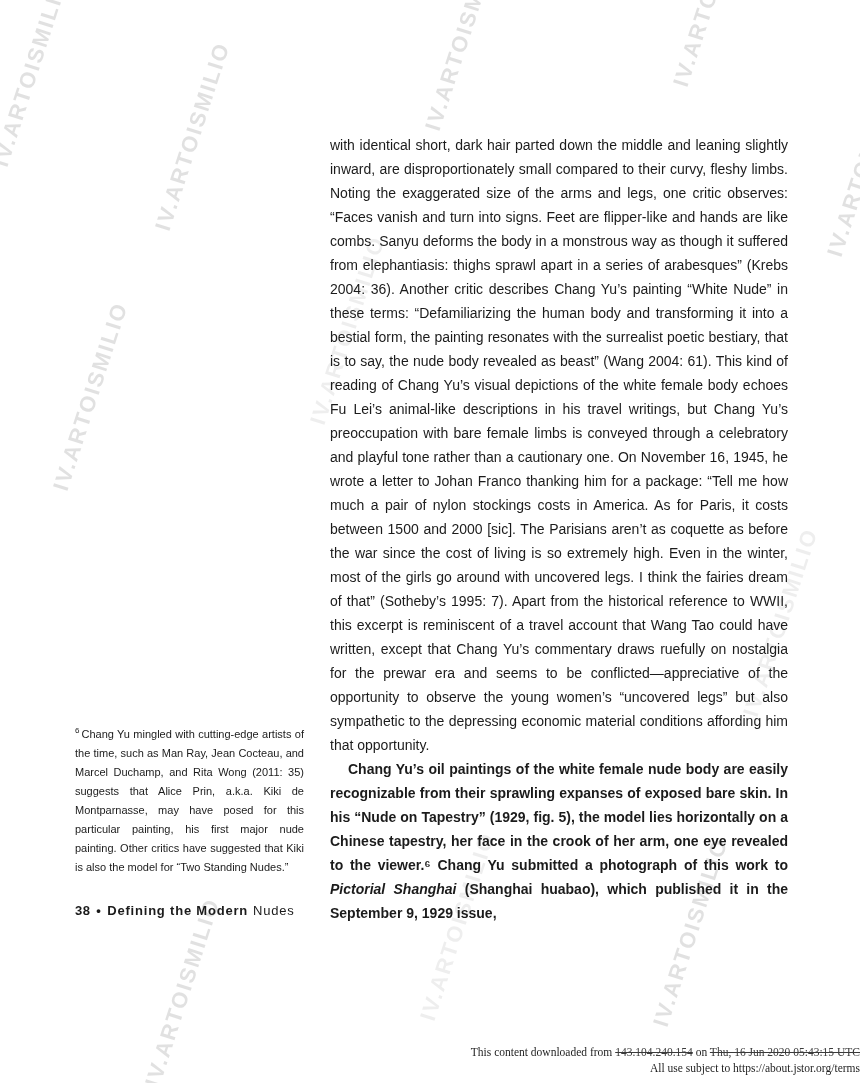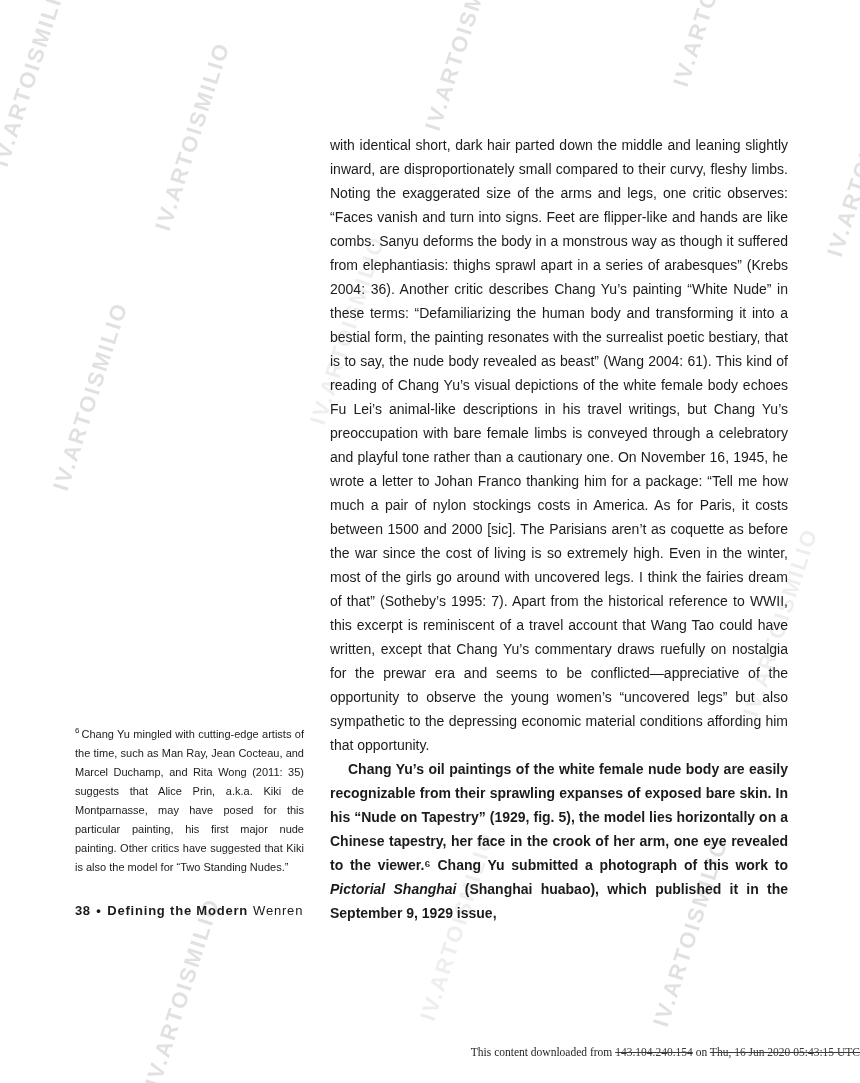--- a/index.html
+++ b/index.html
@@ -111,20 +111,23 @@
   <div class="body-column">
     <p class="para-1">with identical short, dark hair parted down the middle and leaning slightly inward, are disproportionately small compared to their curvy, fleshy limbs. Noting the exaggerated size of the arms and legs, one critic observes: “Faces vanish and turn into signs. Feet are flipper-like and hands are like combs. Sanyu deforms the body in a monstrous way as though it suffered from elephantiasis: thighs sprawl apart in a series of arabesques” (Krebs 2004: 36). Another critic describes Chang Yu’s painting “White Nude” in these terms: “Defamiliarizing the human body and transforming it into a bestial form, the painting resonates with the surrealist poetic bestiary, that is to say, the nude body revealed as beast” (Wang 2004: 61). This kind of reading of Chang Yu’s visual depictions of the white female body echoes Fu Lei’s animal-like descriptions in his travel writings, but Chang Yu’s preoccupation with bare female limbs is conveyed through a celebratory and playful tone rather than a cautionary one. On November 16, 1945, he wrote a letter to Johan Franco thanking him for a package: “Tell me how much a pair of nylon stockings costs in America. As for Paris, it costs between 1500 and 2000 [sic]. The Parisians aren’t as coquette as before the war since the cost of living is so extremely high. Even in the winter, most of the girls go around with uncovered legs. I think the fairies dream of that” (Sotheby’s 1995: 7). Apart from the historical reference to WWII, this excerpt is reminiscent of a travel account that Wang Tao could have written, except that Chang Yu’s commentary draws ruefully on nostalgia for the prewar era and seems to be conflicted—appreciative of the opportunity to observe the young women’s “uncovered legs” but also sympathetic to the depressing economic material conditions affording him that opportunity.</p>
     <p class="para-2"><span>Chang Yu’s oil paintings of the white female nude body are easily recognizable from their sprawling expanses of exposed bare skin. In his “Nude on Tapestry” (1929, fig. 5), the model lies horizontally on a Chinese tapestry, her face in the crook of her arm, one eye revealed to the viewer.⁶ Chang Yu submitted a photograph of this work to </span><span class="italic">Pictorial Shanghai</span><span> (Shanghai huabao), which published it in the September 9, 1929 issue,</span></p>
   </div>
 
   <div class="footnote">
     <sup>6</sup><span>Chang Yu mingled with cutting-edge artists of the time, such as Man Ray, Jean Cocteau, and Marcel Duchamp, and Rita Wong (2011: 35) suggests that Alice Prin, a.k.a. Kiki de Montparnasse, may have posed for this particular painting, his first major nude painting. Other critics have suggested that Kiki is also the model for “Two Standing Nudes.”</span>
   </div>
 
   <div class="running-footer">
-    <span class="pgnum">38</span><span class="sep">•</span><span class="title-italic">Defining the Modern</span><span class="title-regular">Wenren</span>
+    <span class="pgnum">38</span><span class="sep">•</span><span class="title-italic">Defining the Modern</span><span class="title-regular">Nudes</span>
   </div>
 
   <div class="jstor jstor-line1">
     <span>This content downloaded from </span><span class="redacted">143.104.240.154</span><span> on </span><span class="redacted">Thu, 16 Jun 2020 05:43:15 UTC</span>
   </div>
+  <div class="jstor jstor-line2">
+    <span>All use subject to </span><span class="terms-link">https://about.jstor.org/terms</span>
+  </div>
 
 </div>
 
 </body></html>

